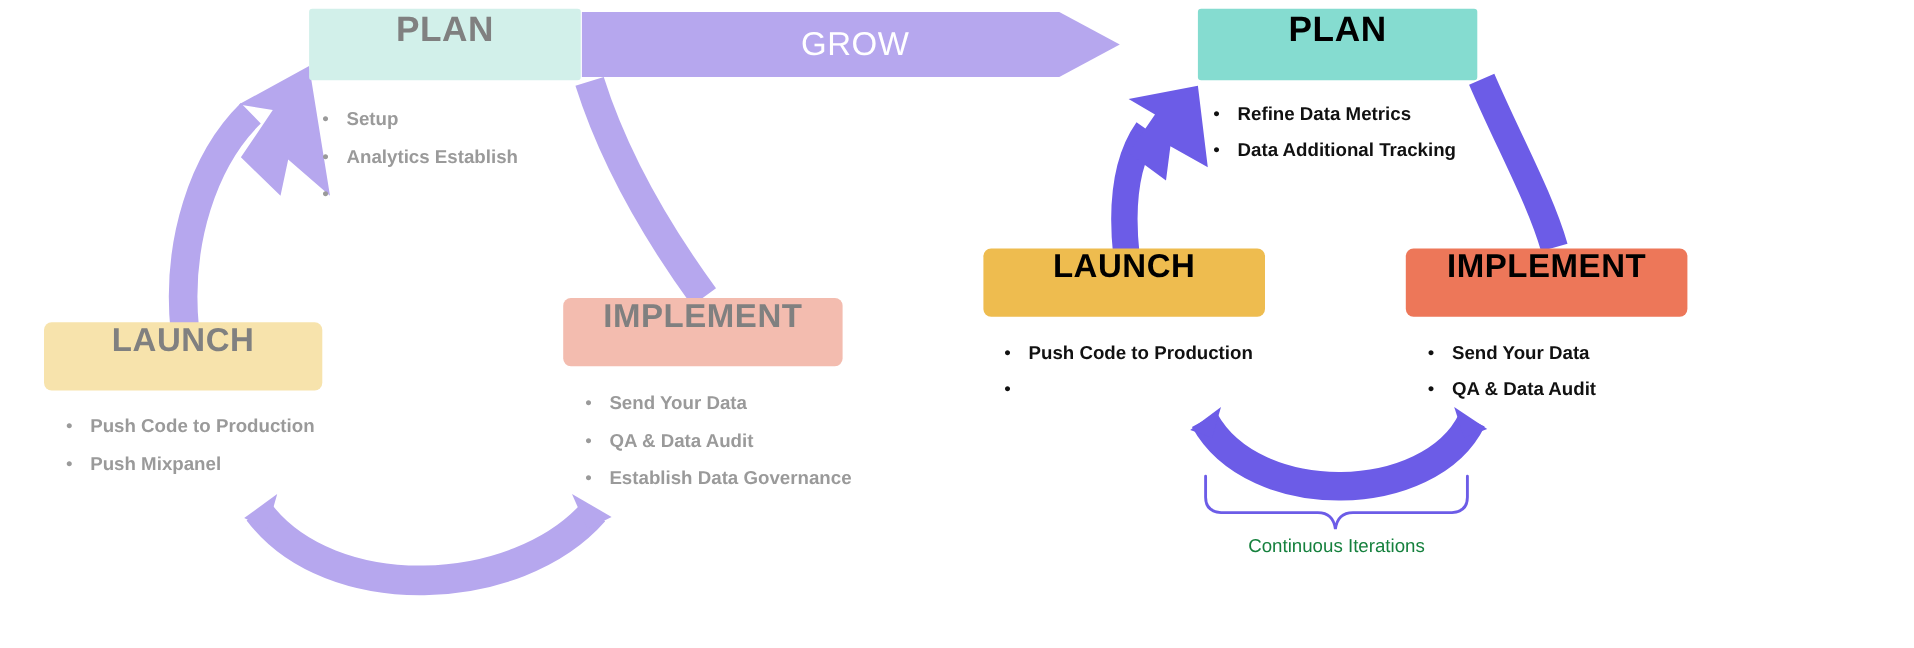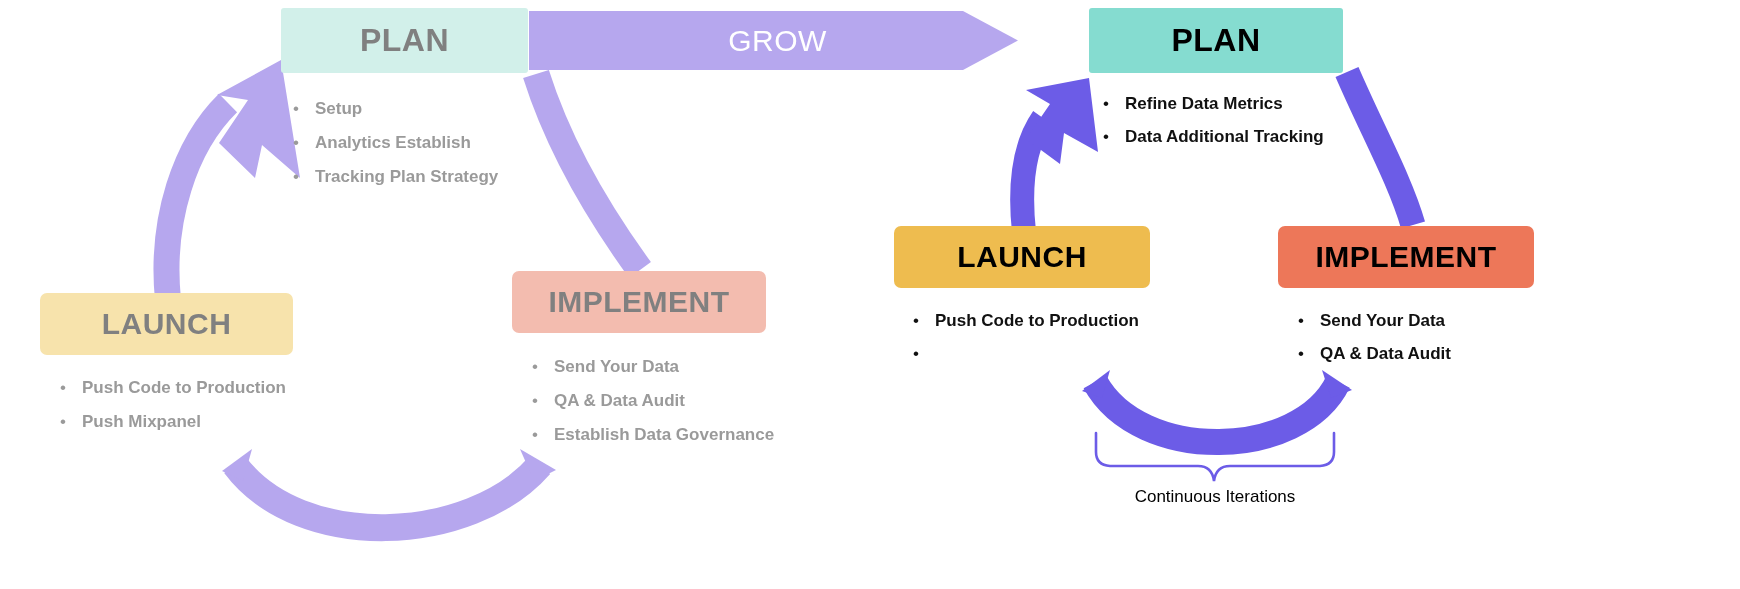--- a/index.html
+++ b/index.html
@@ -7,21 +7,21 @@
   body{
     width:1740px;height:589px;position:relative;overflow:hidden;
     font-family:"Liberation Sans","DejaVu Sans",sans-serif;
     background:#ffffff;
   }
   #stage{position:absolute;left:0;top:0;width:1740px;height:589px;}
   svg.arrows{position:absolute;left:0;top:0;width:1740px;height:589px;pointer-events:none;}
 
   .phase{position:absolute;}
   .phase-header{
-    display:flex;align-items:center;justify-content:center;
+    display:flex;align-items:flex-start;justify-content:center;
     font-weight:bold;letter-spacing:0.5px;box-sizing:border-box;
   }
   .bullets{list-style:none;margin:0;padding:0;}
   .bullets li{
     display:flex;align-items:flex-start;white-space:nowrap;
   }
   .bullets li .dot{display:inline-block;width:22px;flex:0 0 22px;text-align:left;}
   .bullets li .txt{display:inline-block;font-weight:bold;}
 
   
@@ -69,21 +69,21 @@
   #implement-right .bullets{margin-top:16px;margin-left:20px;}
   #grow-label{
     position:absolute;left:550px;top:11px;width:455px;height:59px;
     display:flex;align-items:center;justify-content:center;
     color:#ffffff;font-size:30px;font-weight:normal;letter-spacing:0.5px;
   }
 
   
   #cont-label{
     position:absolute;left:1055px;top:487px;width:320px;text-align:center;
-    color:#000000;font-size:17px;
+    color:#15803d;font-size:17px;
   }
 </style>
 </head>
 <body>
 
 <div id="stage">
 
   <svg class="arrows" viewBox="0 0 1740 589">
 
     <path fill="#b6a7ee" d="M529,11 L963,11 L1018,40.5 L963,70 L529,70 Z"></path>
@@ -122,21 +122,20 @@
       <li>
         <span class="dot">•</span>
         <span class="txt">Setup</span>
       </li>
       <li>
         <span class="dot">•</span>
         <span class="txt">Analytics Establish</span>
       </li>
       <li>
         <span class="dot">•</span>
-        <span class="txt">Tracking Plan Strategy</span>
       </li>
     </ul>
   </div>
 
   <div class="phase pale" id="launch-left">
     <div class="phase-header">
       <span>LAUNCH</span>
     </div>
     <ul class="bullets">
       <li>

